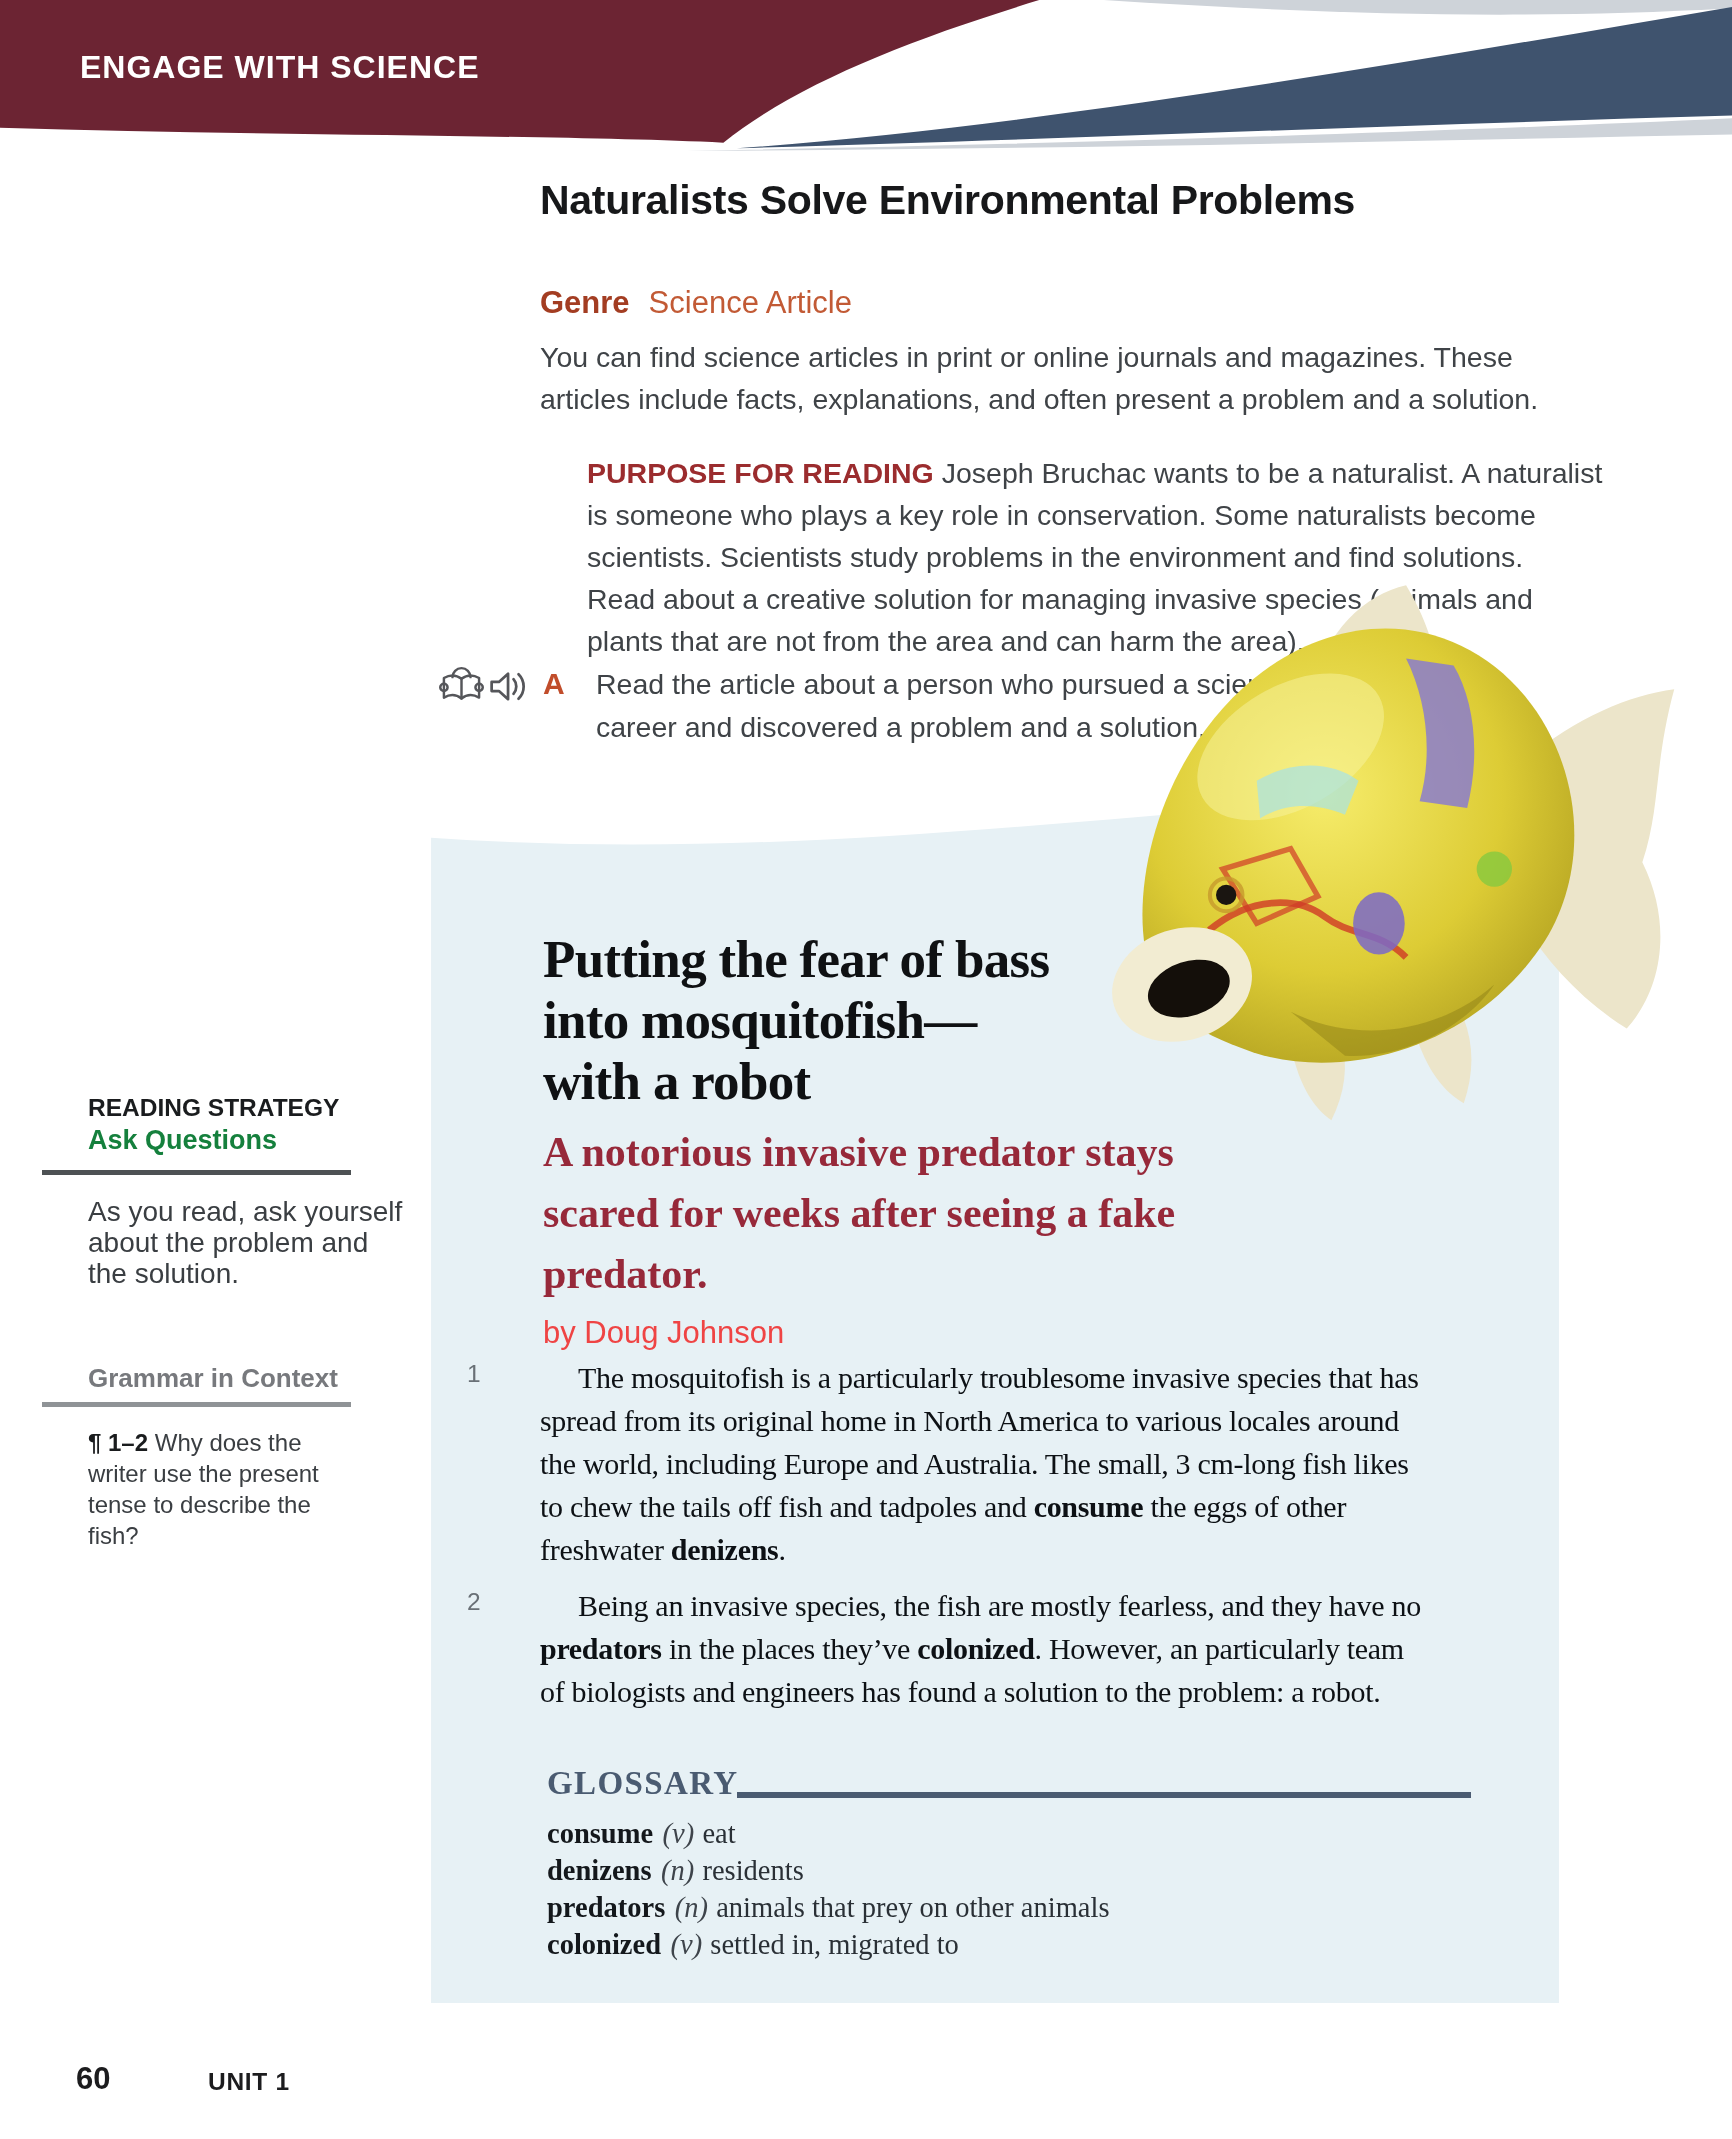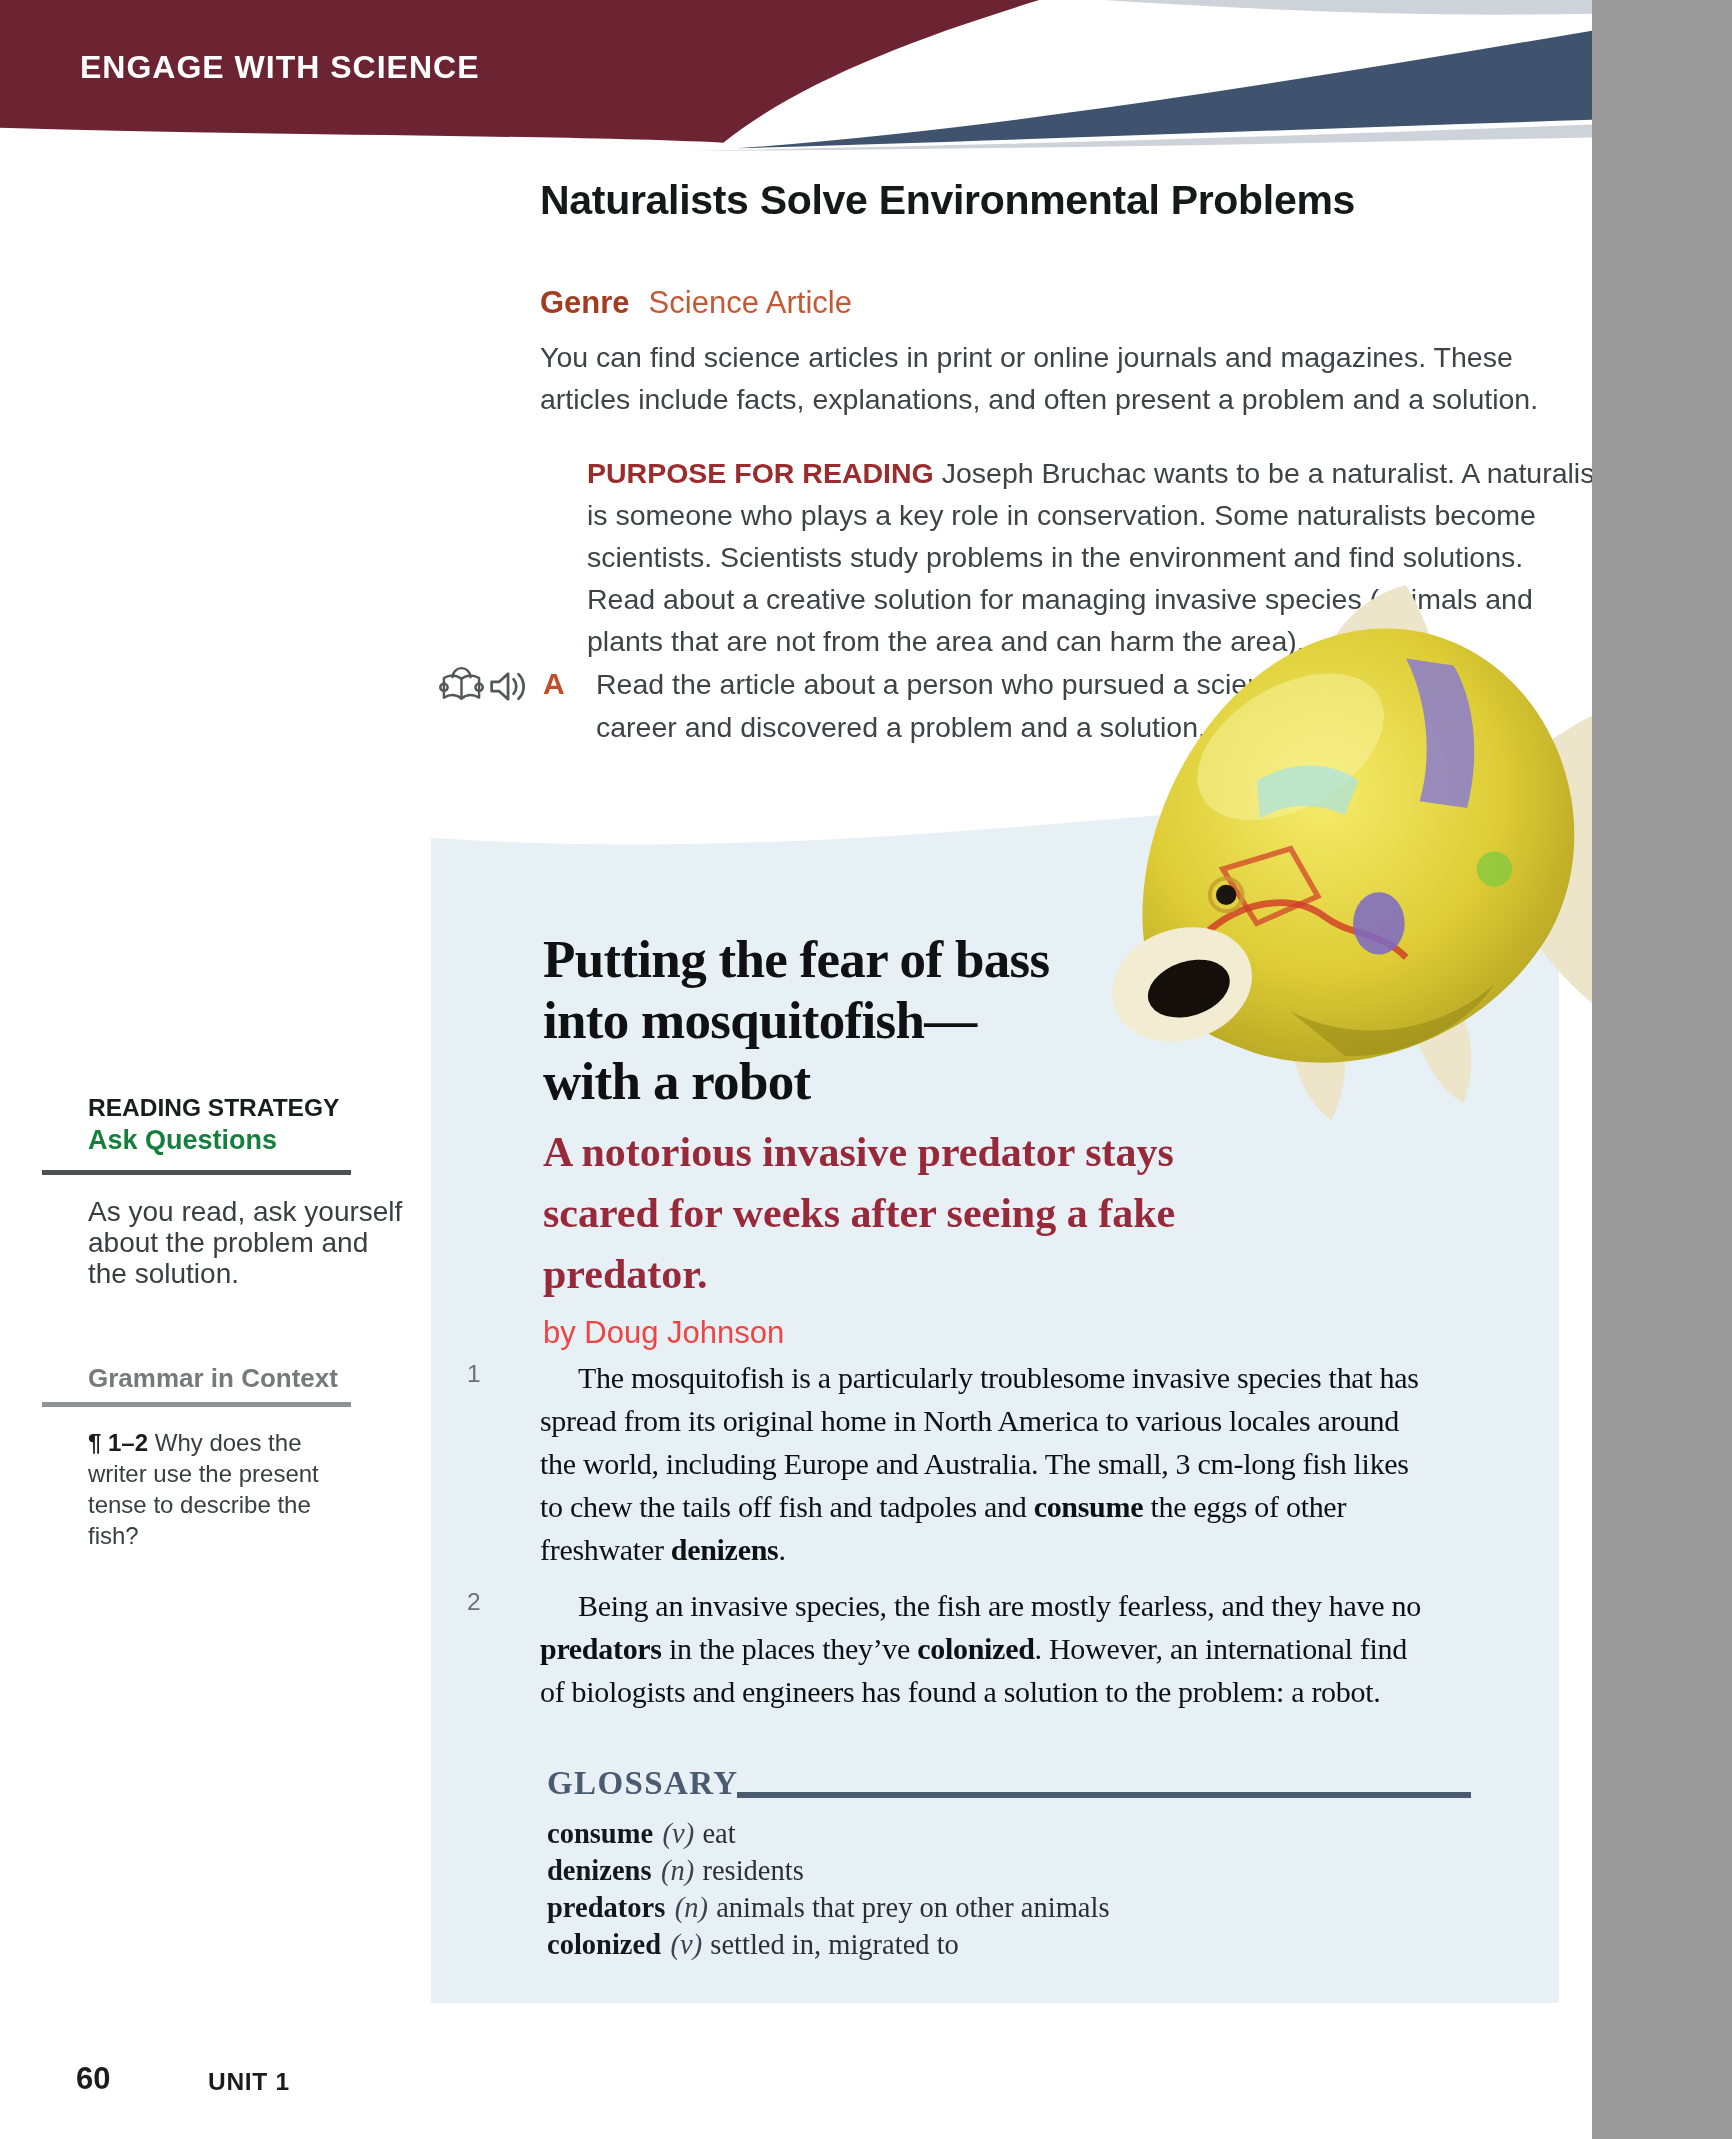--- a/index.html
+++ b/index.html
@@ -1,18 +1,18 @@
 <!DOCTYPE html>
 <html style="font-size:11px"><head>
 <meta charset="utf-8">
 <title>Engage with Science — Unit 1 page 60</title>
 <style>
   html,body{margin:0;padding:0;background:#9a9a9a;}
   .page{
-    position:relative;width:1592px;height:2140px;background:#ffffff;
+    position:relative;width:1732px;height:2140px;background:#ffffff;
     font-family:"Liberation Sans",sans-serif;overflow:hidden;
   }
   .abs{position:absolute;}
   .nowrap div{white-space:nowrap;}
 
   
   .header-art{position:absolute;left:0;top:0;}
   .banner-title{
     position:absolute;left:80px;top:49px;color:#ffffff;
     font-size:32px;font-weight:bold;letter-spacing:1px;
@@ -165,21 +165,21 @@
       <div><span>The mosquitofish is a particularly troublesome invasive species that has</span></div>
       <div><span>spread from its original home in North America to various locales around</span></div>
       <div><span>the world, including Europe and Australia. The small, 3 cm-long fish likes</span></div>
       <div><span>to chew the tails off fish and tadpoles and </span><span class="seg-b">consume</span><span> the eggs of other</span></div>
       <div><span>freshwater </span><span class="seg-b">denizens</span><span>.</span></div>
     </div>
 
   <div class="abs para-num" style="left:467px;top:1588px">2</div>
   <div class="abs para-text nowrap" style="left:540px;top:1584px">
       <div><span>Being an invasive species, the fish are mostly fearless, and they have no</span></div>
-      <div><span class="seg-b">predators</span><span> in the places they’ve </span><span class="seg-b">colonized</span><span>. However, an international find</span></div>
+      <div><span class="seg-b">predators</span><span> in the places they’ve </span><span class="seg-b">colonized</span><span>. However, an particularly team</span></div>
       <div><span>of biologists and engineers has found a solution to the problem: a robot.</span></div>
     </div>
 
   <div class="abs glossary-title">GLOSSARY</div>
   <div class="abs glossary-rule"></div>
   <div class="abs glossary-list" id="glossary-entries">
       <div class="gloss-row"><span class="gloss-term">consume</span><span class="gloss-pos">(v)</span><span class="gloss-def">eat</span></div>
       <div class="gloss-row"><span class="gloss-term">denizens</span><span class="gloss-pos">(n)</span><span class="gloss-def">residents</span></div>
       <div class="gloss-row"><span class="gloss-term">predators</span><span class="gloss-pos">(n)</span><span class="gloss-def">animals that prey on other animals</span></div>
       <div class="gloss-row"><span class="gloss-term">colonized</span><span class="gloss-pos">(v)</span><span class="gloss-def">settled in, migrated to</span></div>

